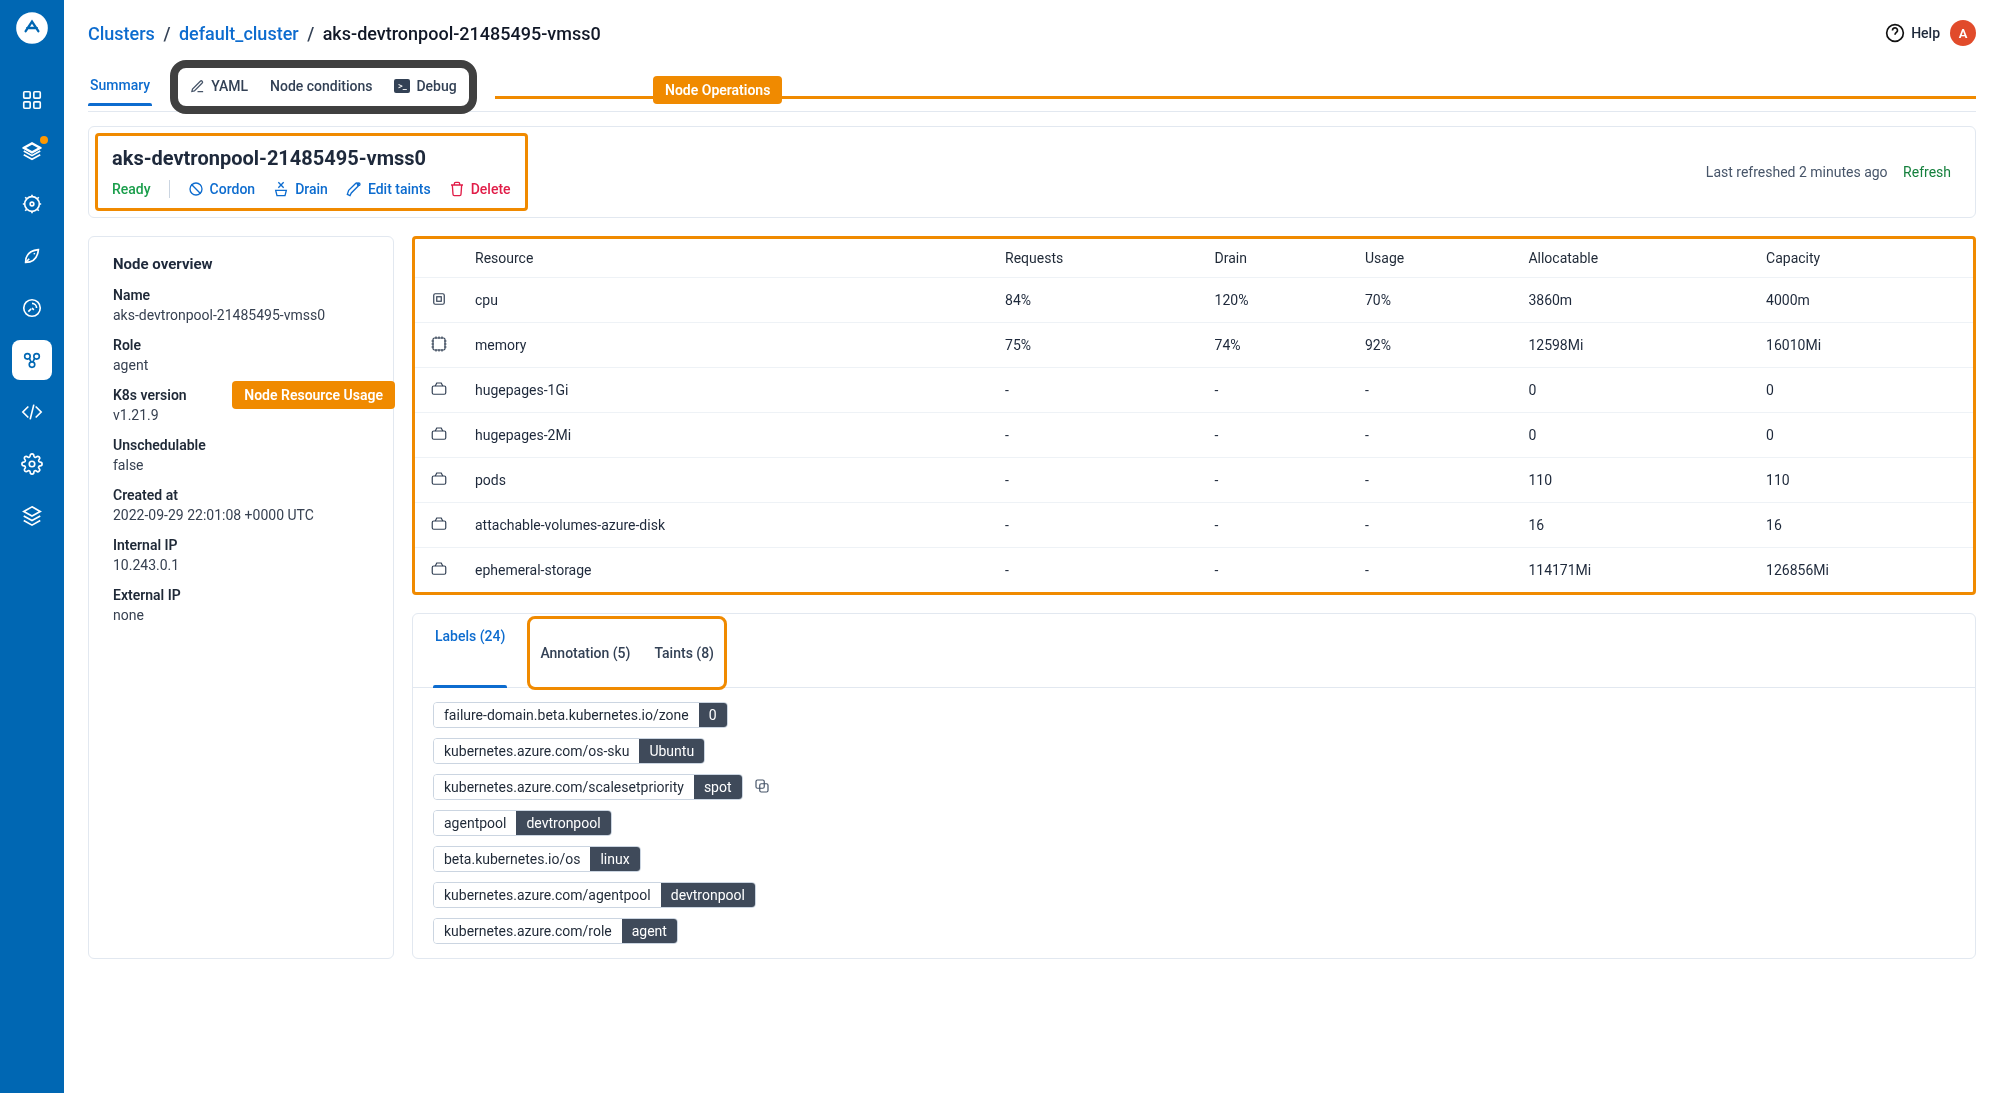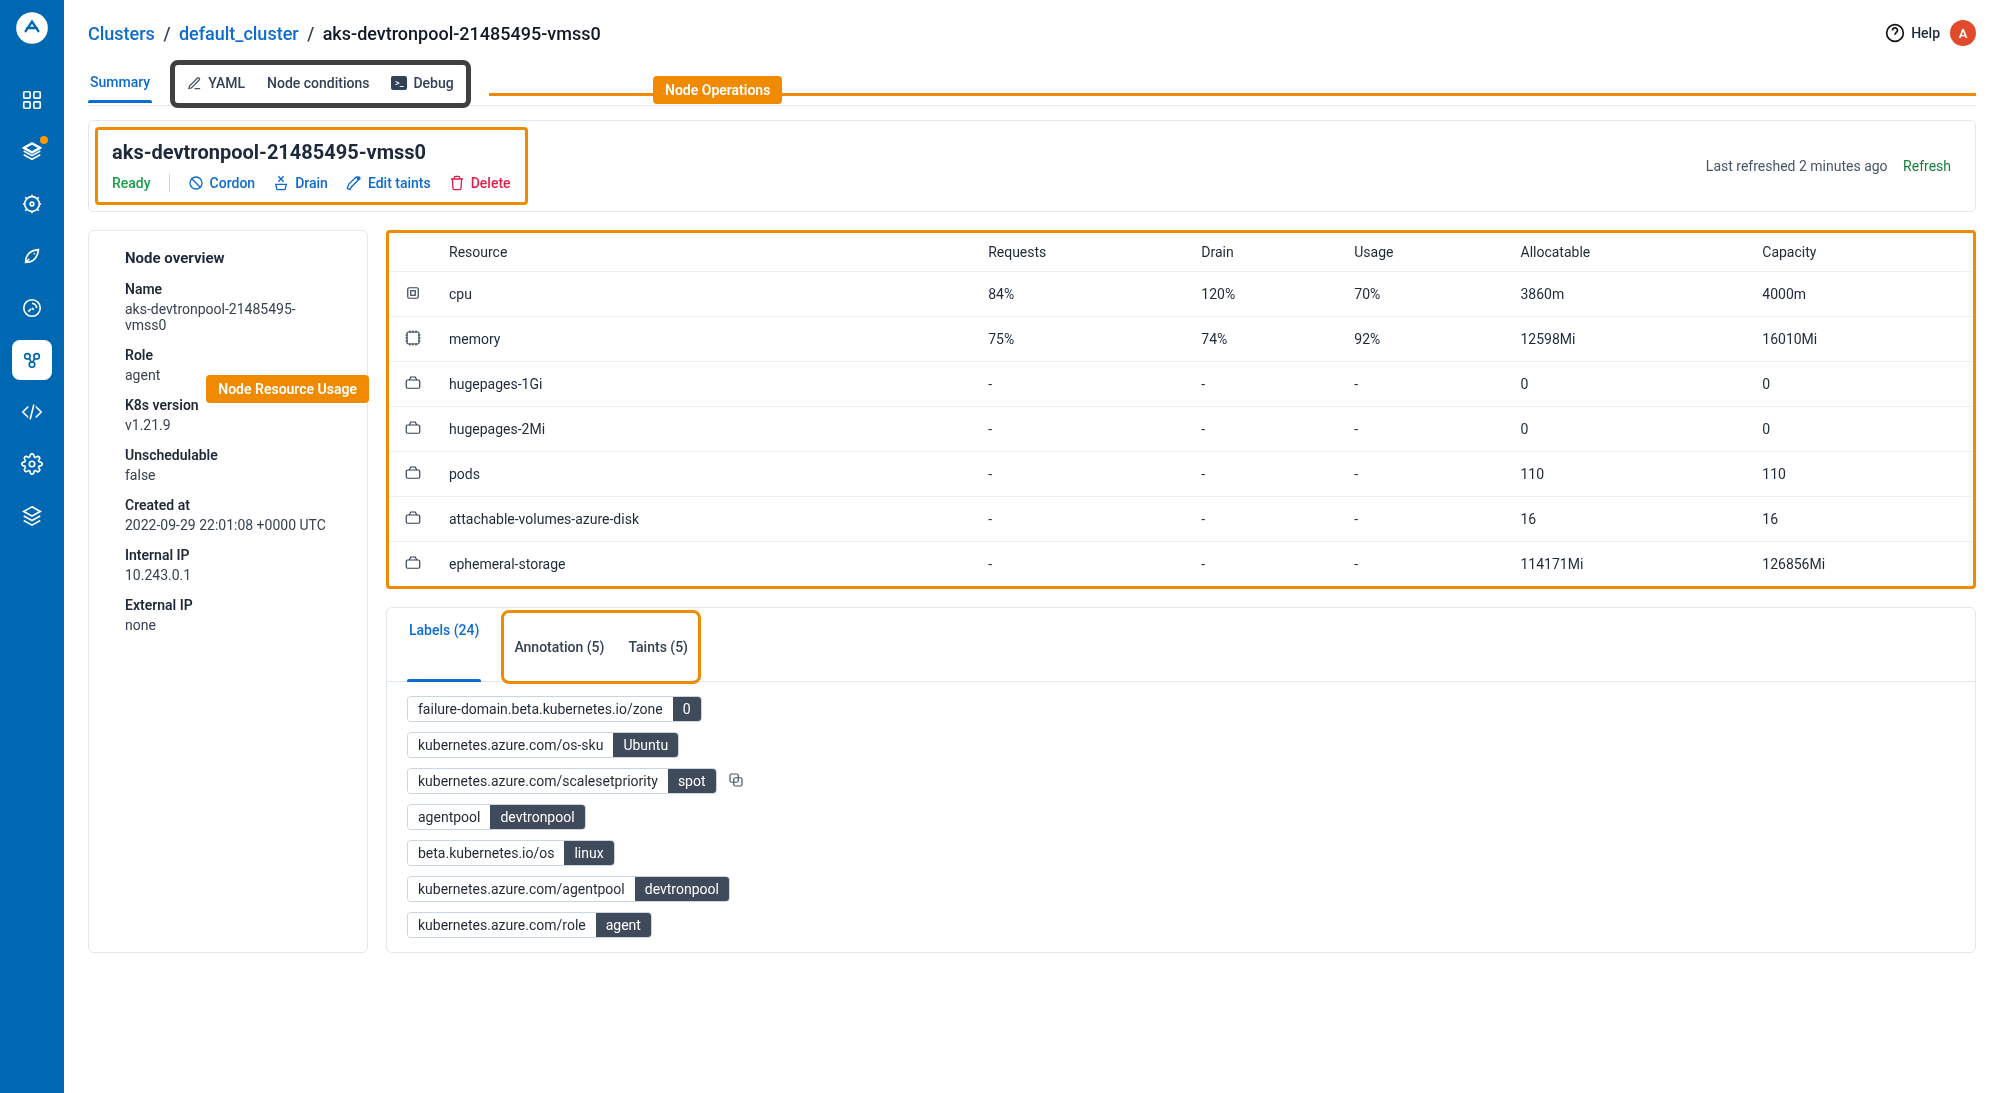--- a/index.html
+++ b/index.html
@@ -40,21 +40,21 @@
 .status-row { display:flex; align-items:center; gap:18px; font-weight:500; }
 .status-ready { color:#1a9e4b; }
 .vline { width:1px; height:18px; background:#cbd5e1; }
 .act { display:flex; align-items:center; gap:6px; color:#0d6ccf; cursor:pointer; }
 .act.del { color:#e11d48; }
 .refresh-txt { color:#475569; }
 .refresh-link { color:#15803d; cursor:pointer; font-weight:400; margin-left:12px; }
 
 
 .cols { display:flex; gap:18px; margin-top:18px; position:relative; }
-.ov-card { width:280px; padding:18px 36px; }
+.ov-card { width:306px; padding:18px 24px; }
 .ov-title { font-weight:700; font-size:15px; margin-bottom:14px; }
 .ov-item { margin-bottom:14px; }
 .ov-item .lbl { font-weight:600; color:#1f2937; margin-bottom:4px; }
 .ov-item .val { color:#374151; }
 .right-col { flex:1; min-width:0; display:flex; flex-direction:column; gap:18px; }
 
 
 .res-card { padding:0; overflow:hidden; position:relative; }
 .res-table { width:100%; border-collapse:collapse; }
 .res-table th, .res-table td { text-align:left; padding:11px 14px; font-size:14px; }
@@ -165,21 +165,21 @@
             <path d="M9 9a3 3 0 115 2c-1 .7-2 1.3-2 3M12 18h.01"></path>
           </svg>
         <span>Help</span>
       </div>
       <div class="avatar">A</div>
     </div>
   </div>
 
   <div class="tabs" style="position:relative;">
     <div class="tab active">Summary</div>
-    <div style="display:flex; gap:18px; padding:0 10px; border:5px solid #404040; border-radius:8px; margin-bottom:-3px;">
+    <div style="display:flex; gap:18px; padding:0 10px; border:8px solid #404040; border-radius:16px; margin-bottom:-3px;">
       <div class="tab">
         <svg width="15" height="15" viewBox="0 0 24 24" fill="none" stroke="#475569" stroke-width="2">
             <path d="M12 20h9M16.5 3.5a2.1 2.1 0 013 3L7 19l-4 1 1-4L16.5 3.5z"></path>
           </svg>
         <span>YAML</span>
       </div>
       <div class="tab">Node conditions</div>
       <div class="tab">
         <span style="display:inline-flex;width:16px;height:14px;background:#334155;border-radius:2px;align-items:center;justify-content:center;color:#fff;font-size:9px;">&gt;_</span>
         <span>Debug</span>
@@ -382,21 +382,21 @@
               </tr>
             </tbody>
         </table>
       </div>
 
       <div class="meta-card card">
         <div class="meta-tabs">
           <div class="meta-tab active">Labels (24)</div>
           <div style="display:flex;gap:20px;border:3px solid #f08a00;border-radius:8px;padding:12px 8px;margin:2px 0 -3px;">
             <div class="meta-tab">Annotation (5)</div>
-            <div class="meta-tab">Taints (5)</div>
+            <div class="meta-tab">Taints (8)</div>
           </div>
         </div>
         <div class="chips" id="chips">
             <div class="chip-row">
               <span class="chip">
                 <span class="k">failure-domain.beta.kubernetes.io/zone</span>
                 <span class="v">0</span>
               </span>
             </div>
             <div class="chip-row">

